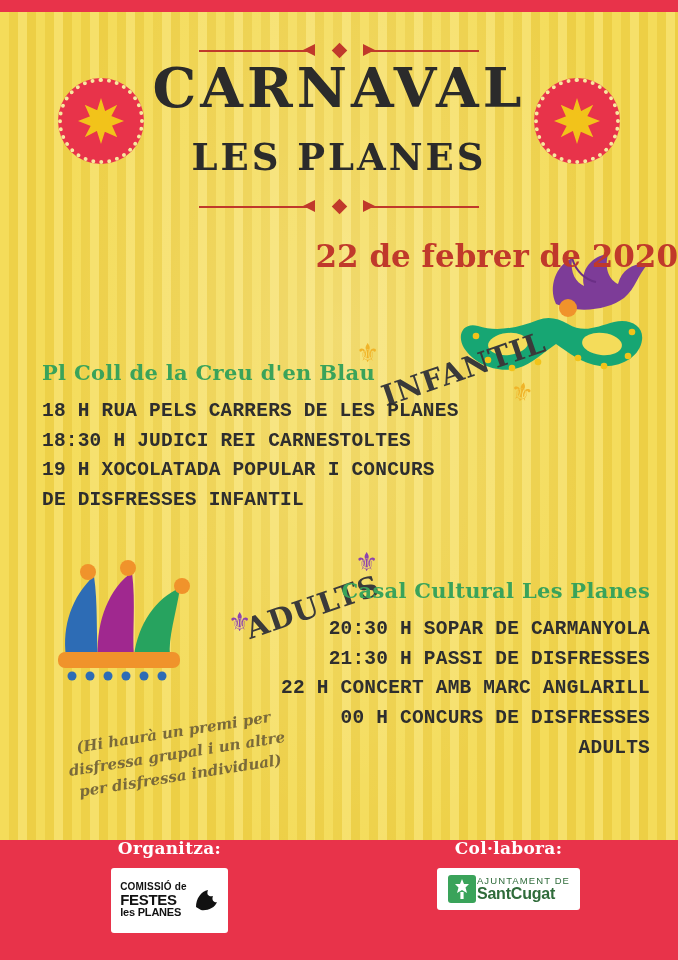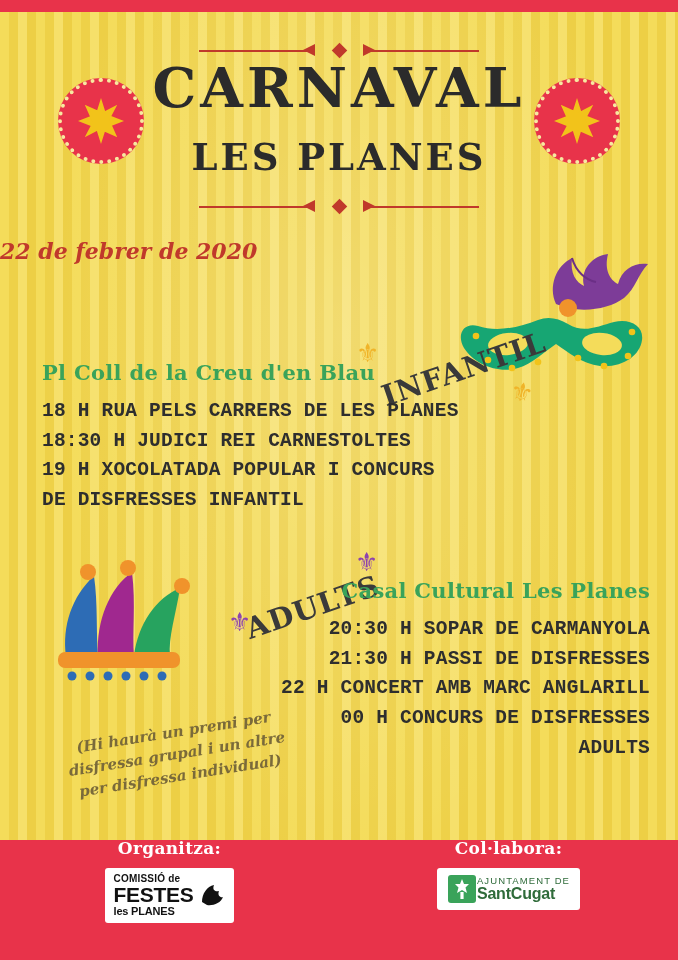--- a/index.html
+++ b/index.html
@@ -150,25 +150,24 @@
     clip-path: polygon(50% 0%, 61% 35%, 100% 50%, 61% 65%, 50% 100%, 39% 65%, 0% 50%, 39% 35%);
   }
   .star8 i:nth-child(2) { transform: rotate(45deg); }
 
   
   .date {
     position: absolute;
     top: 238px;
     left: 0;
     width: 100%;
-    text-align: left;
-    font-family: "DejaVu Serif", serif;
-    font-style: italic;
-    font-weight: bold;
-    font-size: 22px;
+    text-align: right;
+    font-family: "DejaVu Serif", serif;
+    font-weight: bold;
+    font-size: 31px;
     color: #c0392b;
     z-index: 4;
   }
 
   
   .mask {
     position: absolute;
     right: 26px;
     top: 252px;
     width: 200px;
@@ -291,32 +290,32 @@
     align-items: center;
     justify-content: center;
     gap: 8px;
   }
   
   .logo-festes {
     display: flex;
     align-items: center;
     gap: 6px;
     background: #ffffff;
-    padding: 6px 9px;
+    padding: 14px 9px;
     border-radius: 3px;
   }
   .logo-festes-text {
     font-family: "Liberation Sans", sans-serif;
     font-weight: bold;
     color: #111;
     line-height: 1.02;
     text-align: left;
   }
   .lf1 { font-size: 10px; letter-spacing: 0.2px; }
-  .lf2 { font-size: 21px; letter-spacing: -0.3px; }
+  .lf2 { font-size: 15px; letter-spacing: -0.3px; }
   .lf3 { font-size: 11px; letter-spacing: -0.2px; }
   .logo-festes-mark {
     width: 26px;
     height: 26px;
   }
   
   .logo-ajt {
     display: flex;
     align-items: center;
     background: #ffffff;

